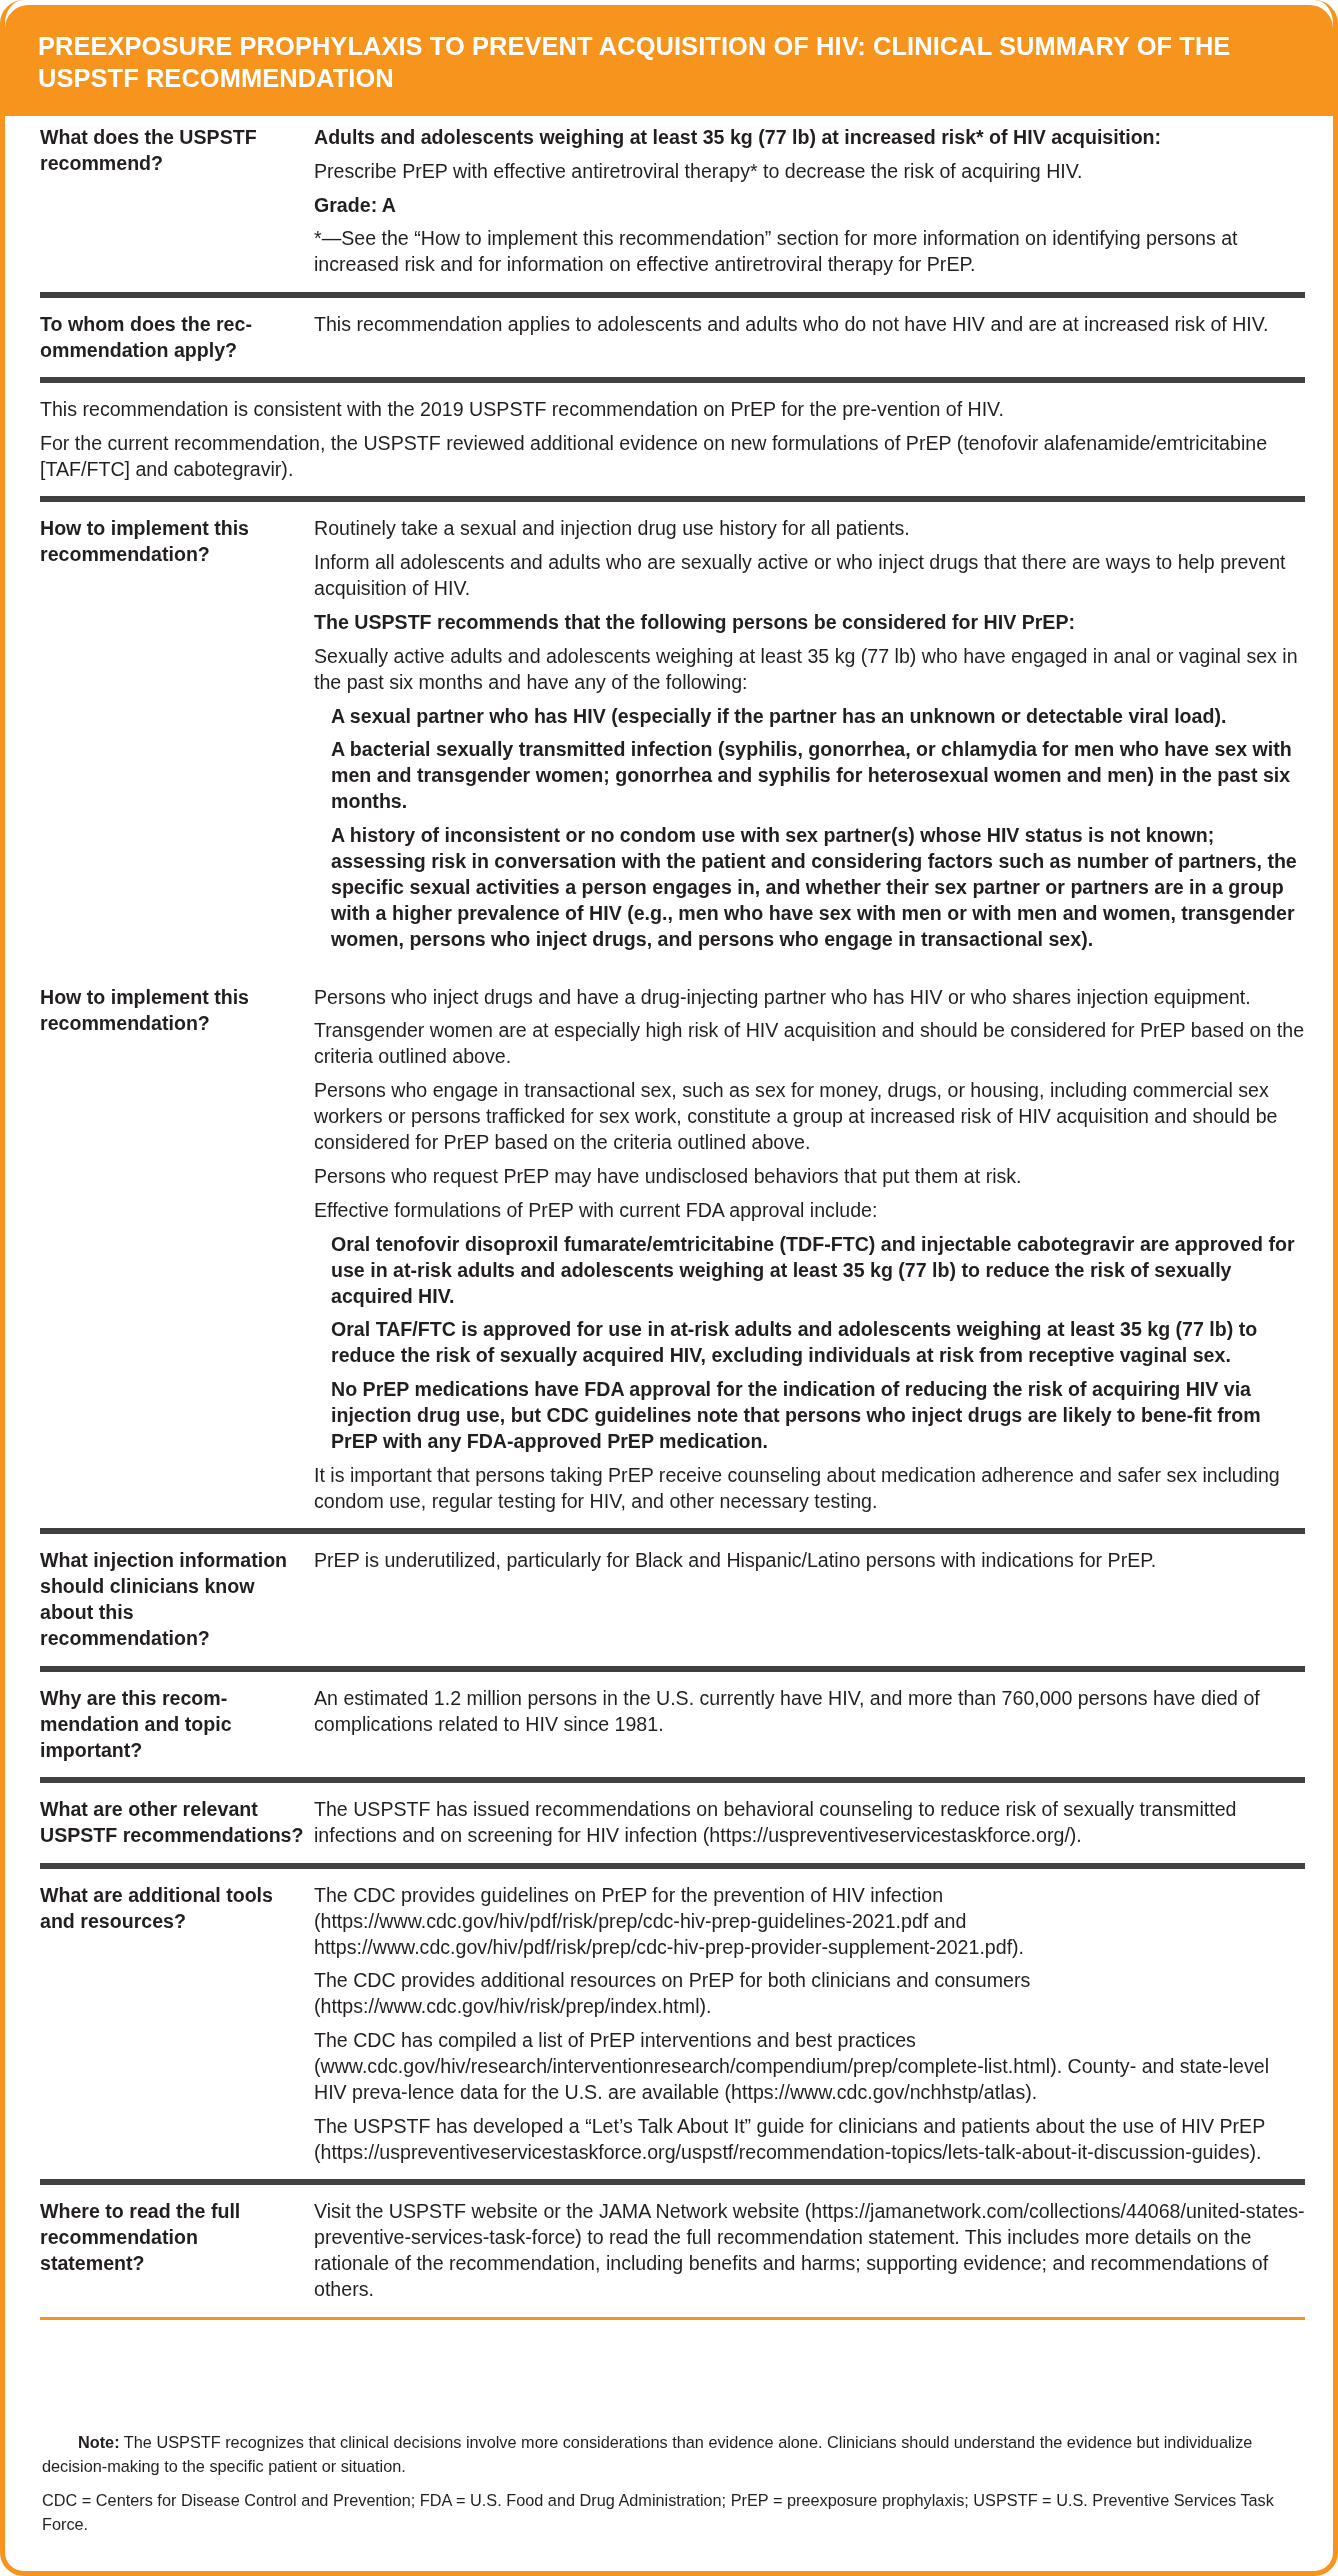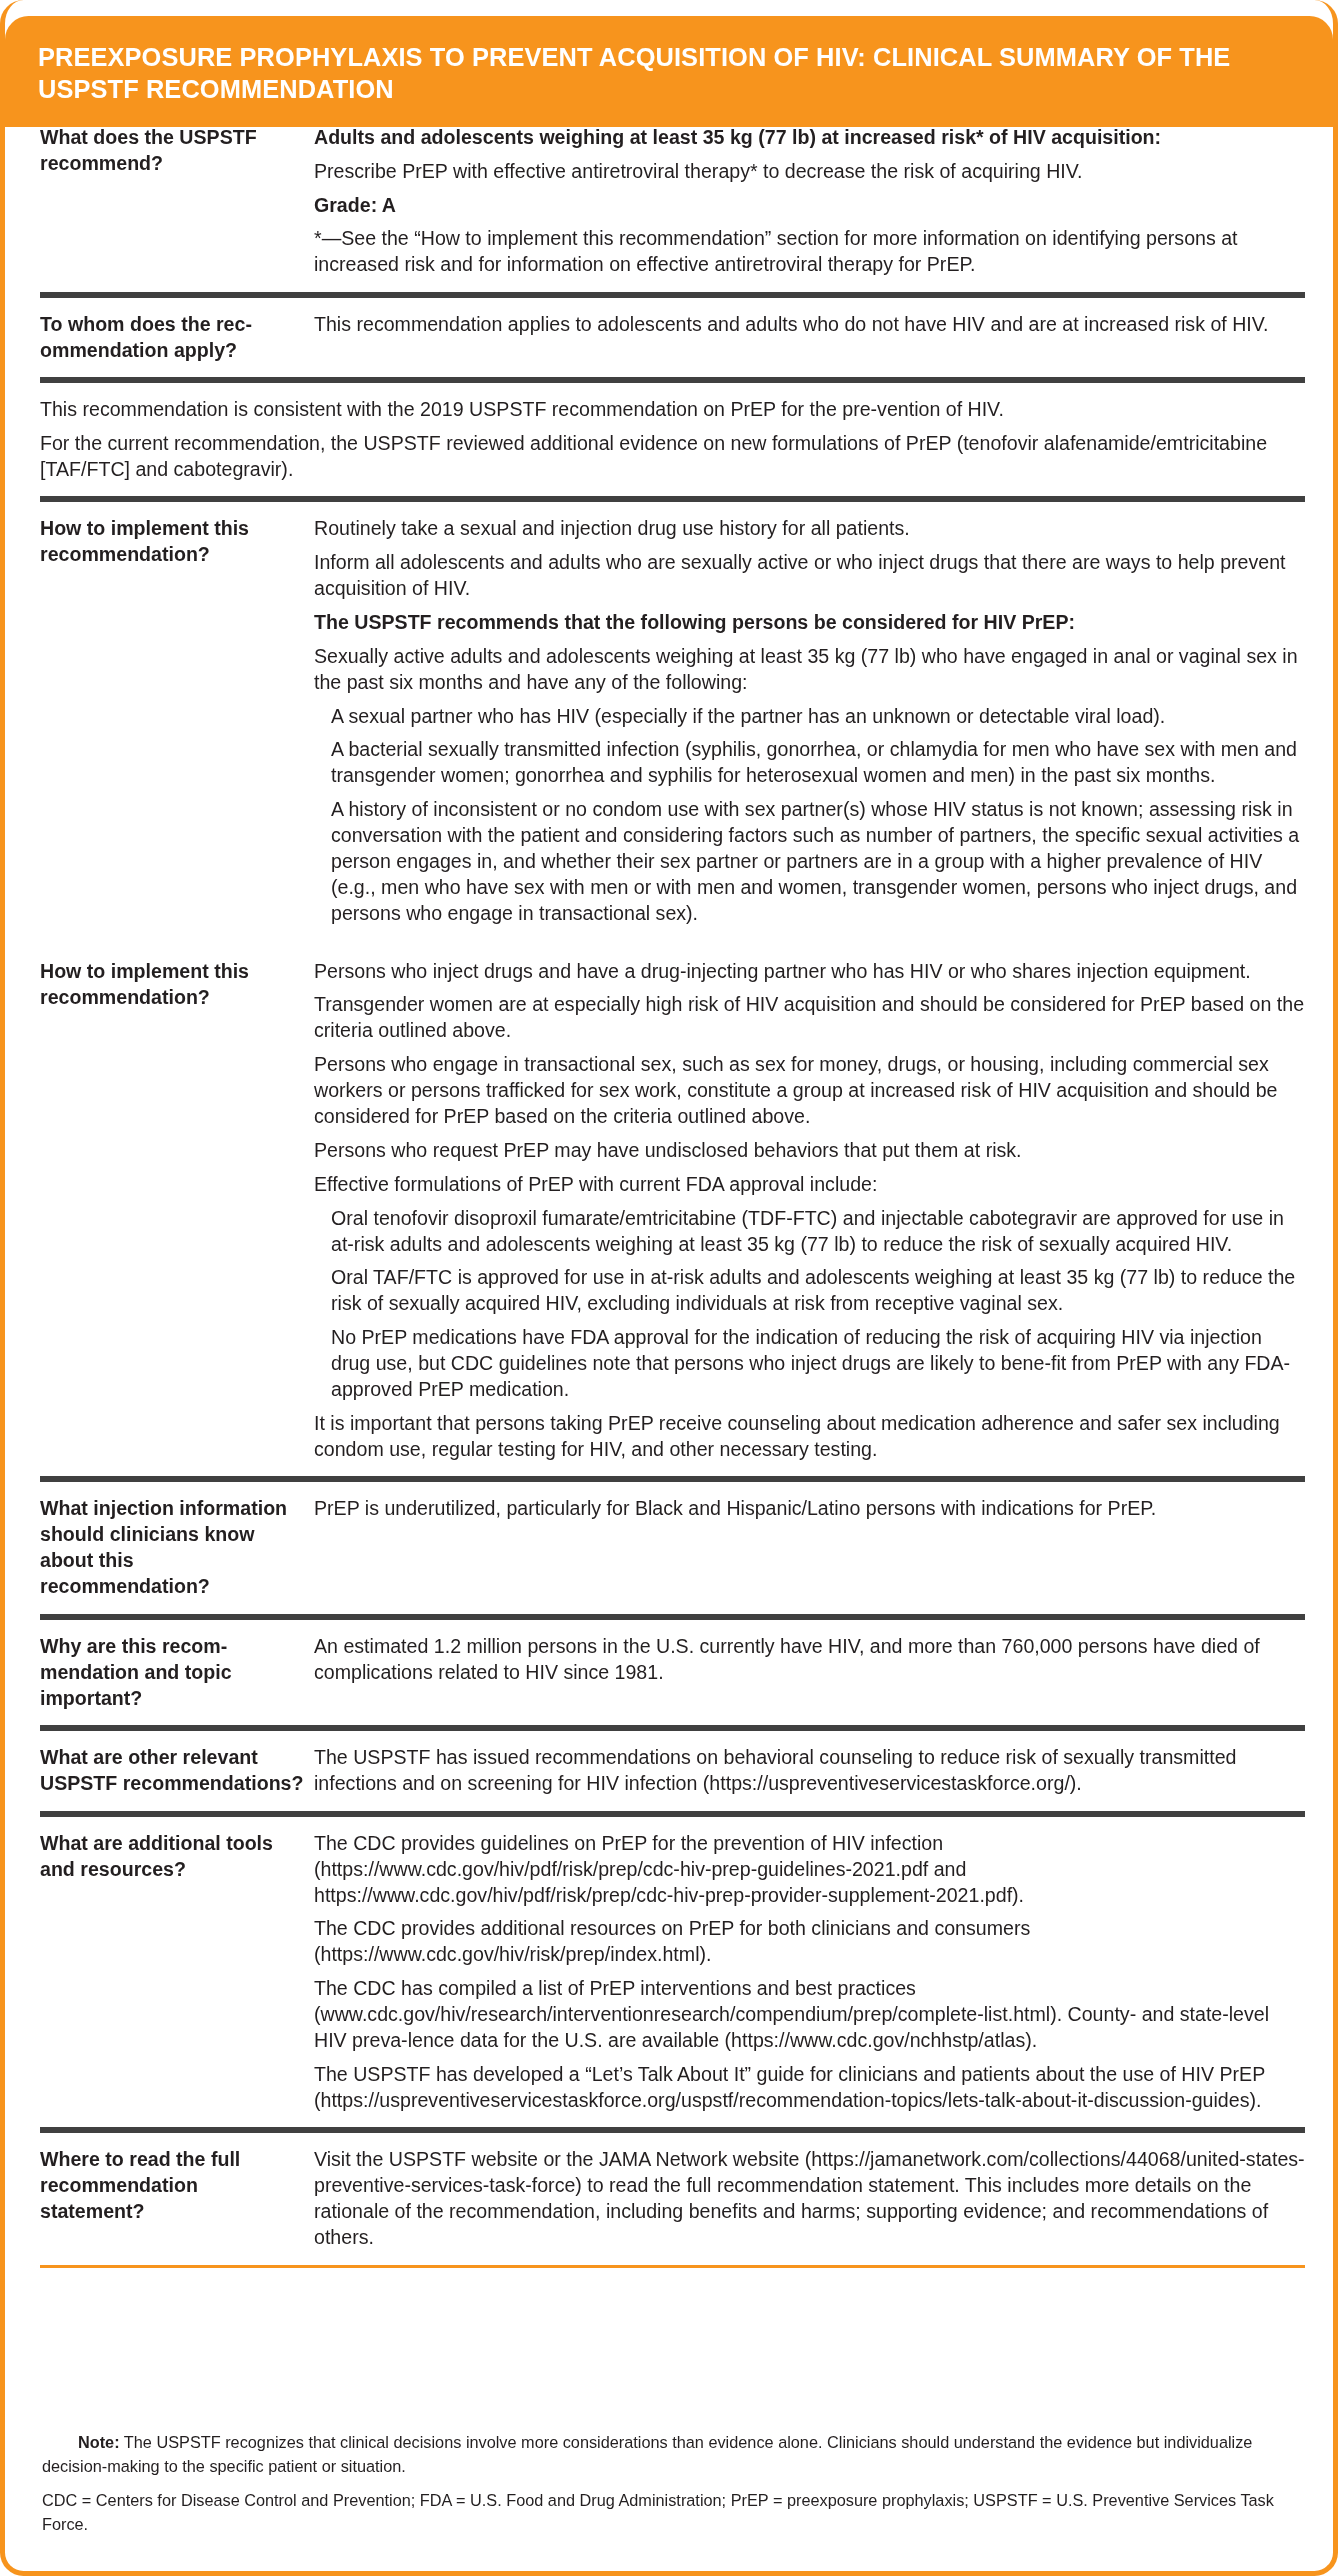--- a/index.html
+++ b/index.html
@@ -1,31 +1,31 @@
 <!DOCTYPE html>
 <html style="font-size:10.4px"><head>
 <meta charset="utf-8">
 <style>
   html, body { margin: 0; padding: 0; background: #ffffff; }
   body { width: 1338px; height: 2576px; position: relative; overflow: hidden;
          font-family: "Liberation Sans", "DejaVu Sans", sans-serif; color: #231f20; }
   .frame { position: absolute; left: 0; top: 0; width: 1338px; height: 2576px; box-sizing: border-box;
            border: 5.2px solid #f7941d; border-top: none; border-radius: 23.5px; background: #fff; overflow: hidden; }
-  .header { position: absolute; left: 0; top: 16px; width: 100%; height: 111px; background: #f7941d; border-radius: 23.5px 23.5px 0 0; }
+  .header { position: absolute; left: 0; top: 5px; width: 100%; height: 111px; background: #f7941d; border-radius: 23.5px 23.5px 0 0; }
   .header h1 { position: absolute; left: 33px; top: 25px; width: 1266px; margin: 0; color: #fff;
                font-family: "Liberation Sans", sans-serif; font-weight: bold; font-size: 25.4px; line-height: 32px; letter-spacing: 0.1px; }
   .table { position: absolute; left: 35px; top: 111px; width: 1265px; }
   .row { display: flex; border-bottom: 6px solid #404040; padding: 13px 0 14.4px 0; }
   .row.last { border-bottom: 3.3px solid #f7941d; }
   .label { width: 274px; flex: 0 0 274px; font-weight: bold; font-size: 19.6px; line-height: 26px; padding-right: 10.4px; box-sizing: border-box; }
   .content { flex: 1; font-size: 19.6px; line-height: 26px; }
   .content p { margin: 0 0 7.8px 0; }
   .content p:last-child { margin-bottom: 0; }
   .content p.bold { font-weight: bold; }
-  .content p.indent { padding-left: 17px; }
+  .content p.indent { padding-left: 17px; font-weight: bold; }
   .gap { height: 25px; }
   .note { position: absolute; left: 37px; top: 2430px; width: 1259px; font-size: 16.3px; line-height: 24px; }
   .note p { margin: 0 0 10.4px 0; }
   .note b { font-weight: bold; margin-left: 36px; }
 </style>
 </head>
 <body>
 
 <div class="frame">
   <div class="header">

